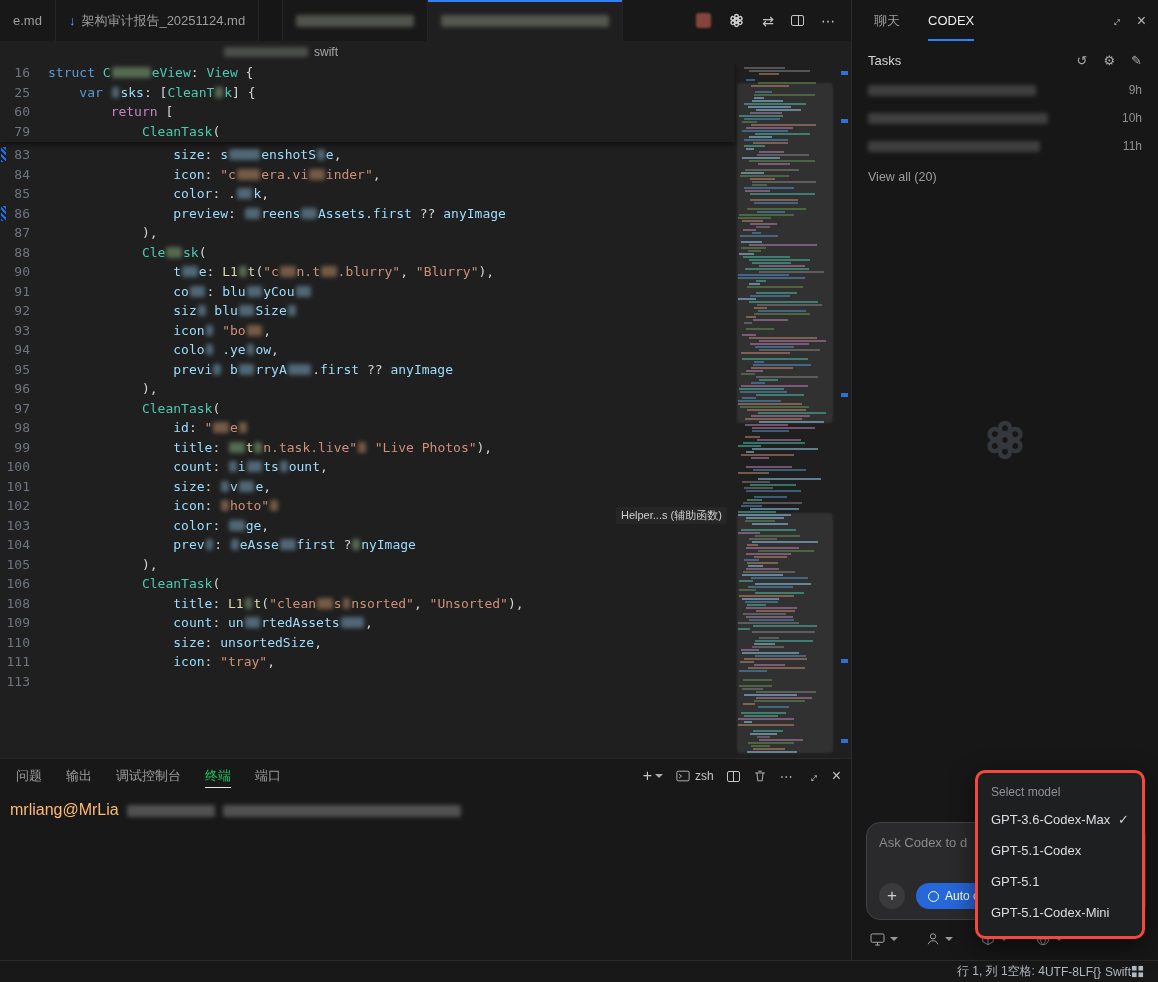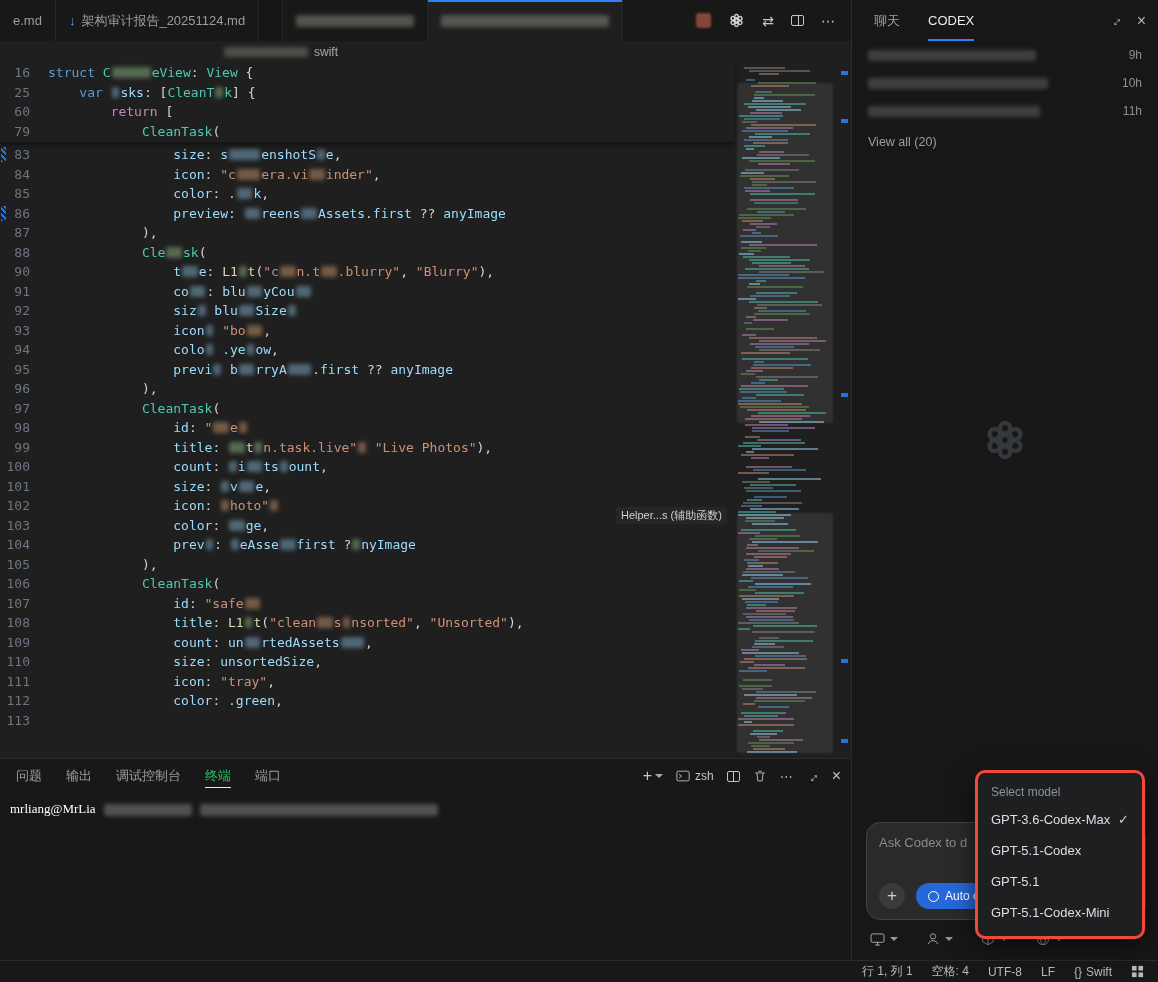--- a/index.html
+++ b/index.html
@@ -57,21 +57,21 @@
   .panel-head{height:34px;display:flex;align-items:center;padding:0 10px 0 16px;flex:none}
   .ptabs{display:flex;gap:24px}
   .ptab{color:#9d9d9d;font-size:13px;height:34px;display:flex;align-items:center;position:relative;cursor:default}
   .ptab.active{color:#22c55e}
   .ptab.active::after{content:"";position:absolute;left:0;right:0;bottom:5px;height:1px;background:#e7e7e7}
   .panel-actions{margin-left:auto;display:flex;align-items:center;gap:13px;color:#c5c5c5;font-size:13px}
   .plus-g{display:flex;align-items:center;gap:3px}
   .plus-g .p{font-size:16px}
   .chev{width:0;height:0;border-left:4px solid transparent;border-right:4px solid transparent;border-top:4px solid currentColor;opacity:.85;display:inline-block}
   .shell-g{display:flex;align-items:center;gap:5px;font-size:12px}
-  .term{flex:1;padding:8px 0 0 10px;font-family:Liberation Serif, serif;font-size:13px;color:#ffffff}
+  .term{flex:1;padding:8px 0 0 10px;font-family:Liberation Sans, sans-serif;font-size:16px;color:#fdba74}
   .term-blur{display:inline-block;height:12px;border-radius:2px;background:#8a8a8a;opacity:.5;filter:blur(2px);vertical-align:middle;margin-left:8px}
 
   
   .side{position:absolute;left:851px;top:0;width:307px;height:960px;background:#171717;border-left:1px solid #2b2b2b}
   .side-tabs{height:41px;display:flex;align-items:center;padding:0 12px 0 22px;gap:28px}
   .stab{font-size:13px;color:#9d9d9d;height:41px;display:flex;align-items:center;position:relative;cursor:default}
   .stab.active{color:#ececec}
   .stab.active::after{content:"";position:absolute;left:0;right:0;bottom:0;height:2px;background:#2f81f7}
   .side-tab-actions{margin-left:auto;display:flex;gap:15px;color:#b6b6b6;align-items:center;font-size:13px}
 
@@ -94,21 +94,21 @@
   .bottom-icons{position:absolute;left:18px;top:932px;display:flex;gap:28px;color:#b0b0b0;align-items:center}
   .bi{display:flex;align-items:center;gap:5px}
 
   
   .model-menu{position:absolute;left:975px;top:770px;width:170px;background:#1e1f20;border:3px solid #f4473d;border-radius:10px;z-index:60;padding:5px 0 8px;box-shadow:0 8px 24px rgba(0,0,0,.55)}
   .mm-title{padding:7px 13px 5px;font-size:12px;color:#8f9398}
   .mm-opt{height:31px;display:flex;align-items:center;justify-content:space-between;padding:0 13px;font-size:13px;color:#dcdee1;cursor:default}
   .mm-check{color:#cfcfcf;font-size:13px}
 
   
-  .statusbar{position:absolute;left:0;top:960px;width:1158px;height:22px;background:#181818;border-top:1px solid #2b2b2b;display:flex;align-items:center;justify-content:flex-end;gap:19px;padding-right:14px;font-size:12px;color:#b4bac2}
+  .statusbar{position:absolute;left:0;top:960px;width:1158px;height:22px;background:#181818;border-top:1px solid #2b2b2b;display:flex;align-items:center;justify-content:flex-end;padding-right:14px;font-size:12px;color:#b4bac2}
   .sb-item{display:flex;align-items:center;gap:4px;cursor:default}
 
   svg{display:block}
 </style>
 </head>
 <body>
 
 <div class="app">
 
   <div class="left">
@@ -257,42 +257,34 @@
           </div>
           <div class="cl">
             <span class="num">105</span>
             <span class="txt"><span class="tk-pl">            ),</span></span>
           </div>
           <div class="cl">
             <span class="num">106</span>
             <span class="txt"><span class="tk-pl">            </span><span class="tk-type">CleanTask</span><span class="tk-pl">(</span></span>
           </div>
           <div class="cl">
-            <span class="num">107</span>
-            <span class="txt"><span class="tk-pl">                </span><span class="tk-prop">id</span><span class="tk-pl">: </span><span class="tk-str">"safe</span><span class="tk-blur h-o" style="width: 15.6px;"></span></span>
-          </div>
-          <div class="cl">
             <span class="num">108</span>
             <span class="txt"><span class="tk-pl">                </span><span class="tk-prop">title</span><span class="tk-pl">: </span><span class="tk-fn">L1</span><span class="tk-blur h-g" style="width: 7.8px;"></span><span class="tk-fn">t</span><span class="tk-pl">(</span><span class="tk-str">"clean</span><span class="tk-blur h-o" style="width: 15.6px;"></span><span class="tk-str">s</span><span class="tk-blur h-o" style="width: 7.8px;"></span><span class="tk-str">nsorted"</span><span class="tk-pl">, </span><span class="tk-str">"Unsorted"</span><span class="tk-pl">),</span></span>
           </div>
           <div class="cl">
             <span class="num">109</span>
             <span class="txt"><span class="tk-pl">                </span><span class="tk-prop">count</span><span class="tk-pl">: </span><span class="tk-prop">un</span><span class="tk-blur h-b" style="width: 15.6px;"></span><span class="tk-prop">rtedAssets</span><span class="tk-blur h-b" style="width: 23.4px;"></span><span class="tk-pl">,</span></span>
           </div>
           <div class="cl">
             <span class="num">110</span>
             <span class="txt"><span class="tk-pl">                </span><span class="tk-prop">size</span><span class="tk-pl">: </span><span class="tk-prop">unsortedSize</span><span class="tk-pl">,</span></span>
           </div>
           <div class="cl">
             <span class="num">111</span>
             <span class="txt"><span class="tk-pl">                </span><span class="tk-prop">icon</span><span class="tk-pl">: </span><span class="tk-str">"tray"</span><span class="tk-pl">,</span></span>
-          </div>
-          <div class="cl">
-            <span class="num">112</span>
-            <span class="txt"><span class="tk-pl">                </span><span class="tk-prop">color</span><span class="tk-pl">: </span><span class="tk-prop">.green</span><span class="tk-pl">,</span></span>
           </div>
           <div class="cl">
             <span class="num">113</span>
           </div>
         </div>
 
       <div class="minimap" id="minimap">
         <div class="mm-blur" style="top:20px;height:340px"></div>
         <div class="mm-blur" style="top:450px;height:240px"></div>
       <div style="position: absolute; left: 9px; top: 4px; height: 2px; width: 41px; background: rgb(138, 138, 138); opacity: 0.5;"></div>
@@ -552,20 +544,28 @@
   <div class="side">
     <div class="side-tabs">
       <span class="stab">聊天</span>
       <span class="stab active">CODEX</span>
       <span class="side-tab-actions">
         <span class="expand-ic">↔</span>
         <span class="close-ic">×</span>
       </span>
     </div>
 
+    <div class="tasks-head">
+      <span>Tasks</span>
+      <span class="tasks-acts">
+        <span>↺</span>
+        <span>⚙</span>
+        <span>✎</span>
+      </span>
+    </div>
 
     <div id="task-list">
         <div class="task-row">
           <span class="task-blur" style="width: 168px;"></span>
           <span class="task-time">9h</span>
         </div>
         <div class="task-row">
           <span class="task-blur" style="width: 180px;"></span>
           <span class="task-time">10h</span>
         </div>

